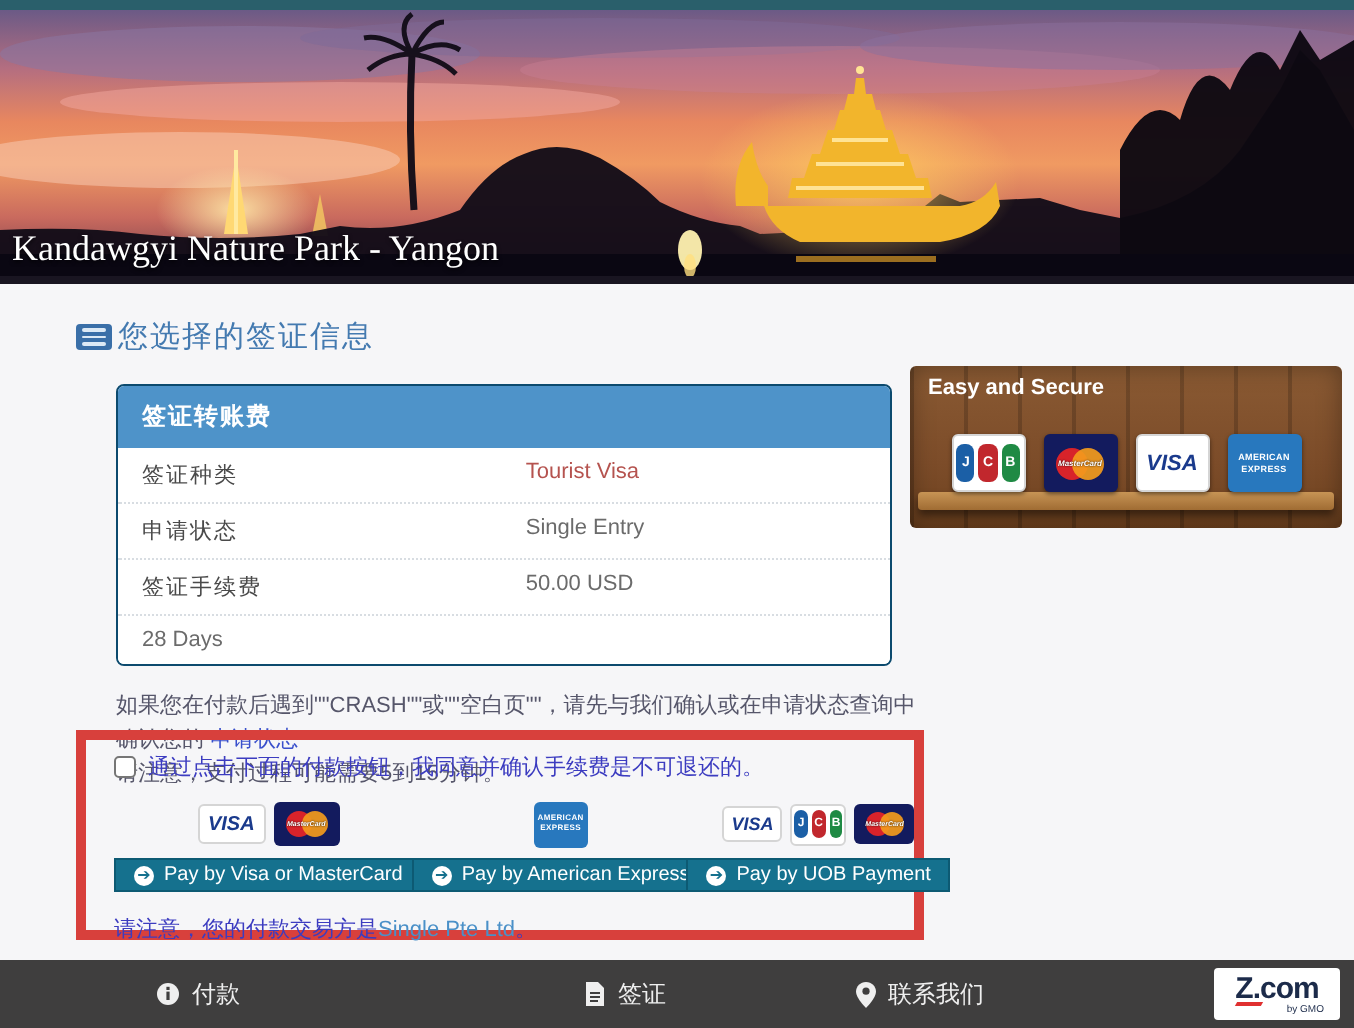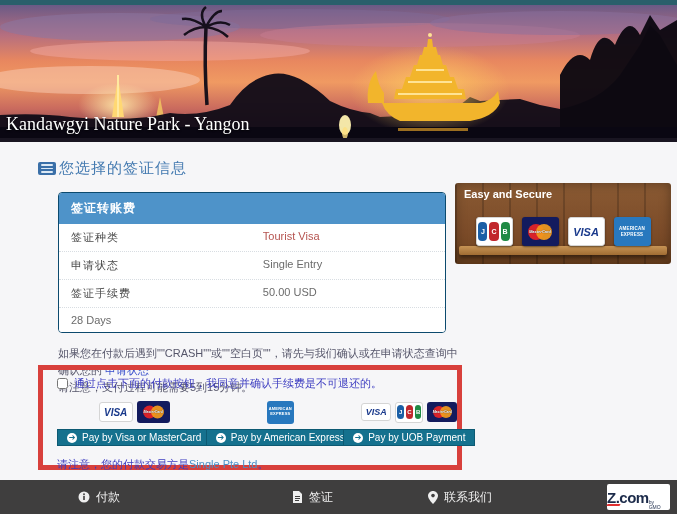--- a/index.html
+++ b/index.html
@@ -96,21 +96,21 @@
   .pay-note { margin-top:11px; font-size:11px; color:#3c3cc0; }
   .pay-note .company { color:#4a90c8; }
 
   
   .footer { position:absolute; left:0; bottom:0; width:677px; height:34px; background:#3f3e3e; }
   .footer-item { position:absolute; top:0; height:34px; display:flex; align-items:center;
     gap:6px; color:#efefef; font-size:12px; cursor:pointer; }
   .fi-1 { left:78px; } .fi-2 { left:292px; } .fi-3 { left:428px; }
   .f-icon { display:flex; align-items:center; justify-content:center; }
   .zcom { position:absolute; right:7px; top:4px; width:63px; height:26px; background:#fff;
-    border-radius:2px; display:flex; flex-direction:row; align-items:center;
+    border-radius:2px; display:flex; flex-direction:column; align-items:center;
     justify-content:center; line-height:1; cursor:pointer; }
   .zcom-text { font-size:15px; font-weight:bold; color:#1c2b4a; letter-spacing:-.5px; position:relative; }
   .zcom-text::after { content:""; position:absolute; left:0; bottom:-1px; width:13px; height:2px;
     background:#e03030; transform:skewX(-30deg); }
   .zcom-sub { font-size:5px; color:#1c2b4a; align-self:flex-end; margin-right:8px; margin-top:1px; }
 </style>
 </head>
 <body>
 
 <div class="topstrip"></div>

